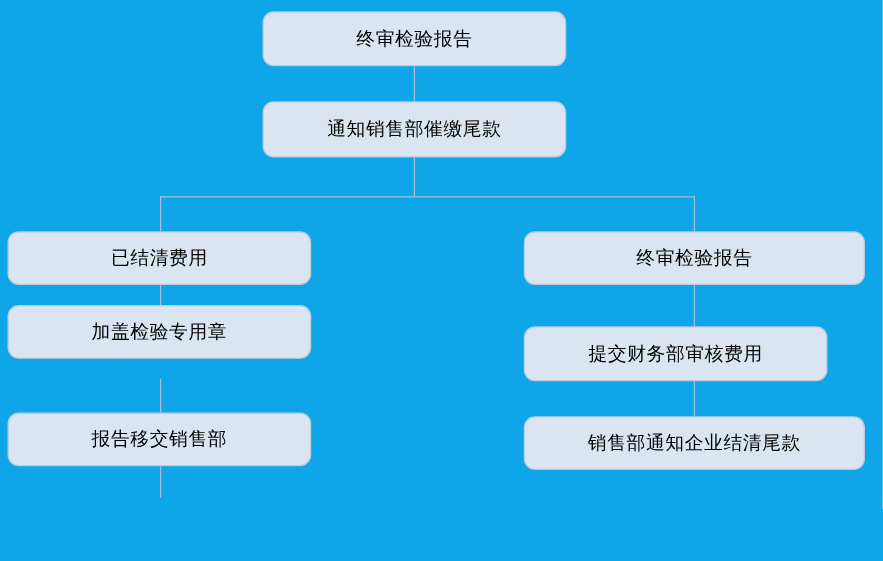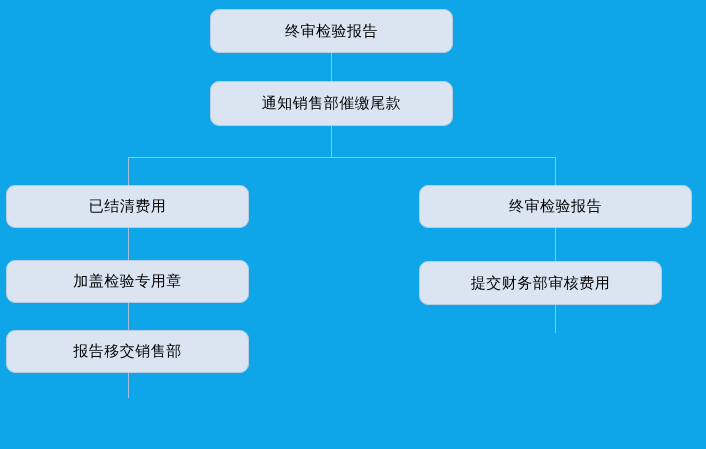--- a/index.html
+++ b/index.html
@@ -63,21 +63,22 @@
   <div class="conn v" style="left:555px; top:305px; height:28px;"></div>
 
   <div class="node" style="left:210px; top:9px; width:243px; height:44px;">终审检验报告</div>
 
   <div class="node" style="left:210px; top:81px; width:243px; height:45px;">通知销售部催缴尾款</div>
 
   <div class="node" style="left:6px; top:185px; width:243px; height:43px;">已结清费用</div>
 
   <div class="node" style="left:419px; top:185px; width:273px; height:43px;">终审检验报告</div>
 
-  <div class="node" style="left:6px; top:260px; width:243px; height:43px;">加盖检验专用章</div>
+  <div class="node" style="left:6px; top:244px; width:243px; height:43px;">加盖检验专用章</div>
 
   <div class="node" style="left:419px; top:261px; width:243px; height:44px;">提交财务部审核费用</div>
 
   <div class="node" style="left:6px; top:330px; width:243px; height:43px;">报告移交销售部</div>
 
+  <div class="node" style="left:419px; top:333px; width:273px; height:43px;">销售部通知企业结清尾款</div>
 
 
 </div>
 
 </body></html>

